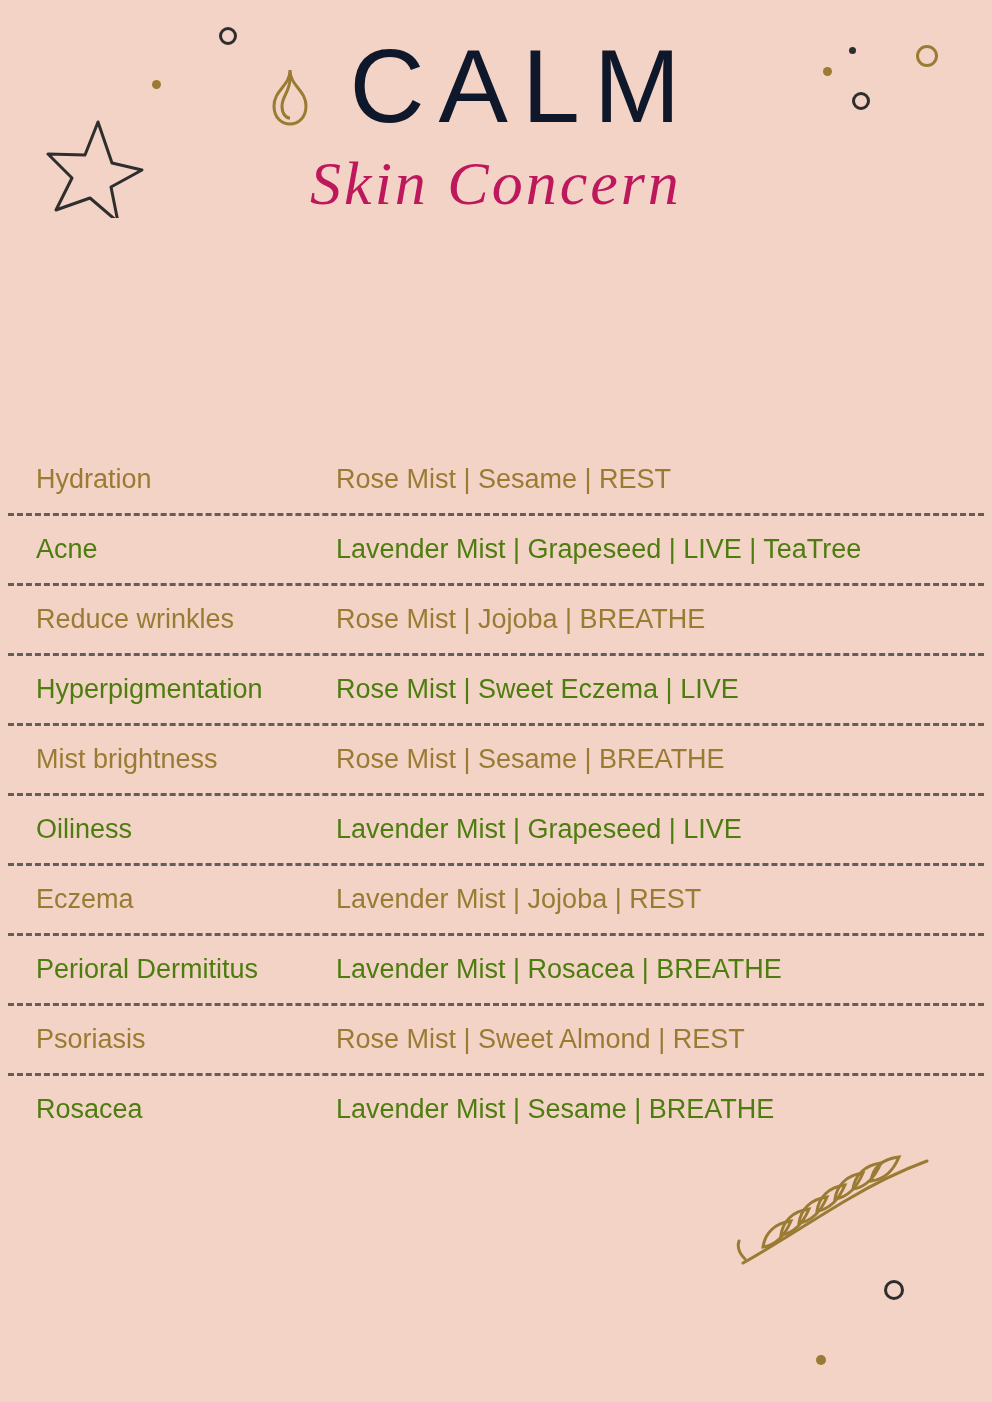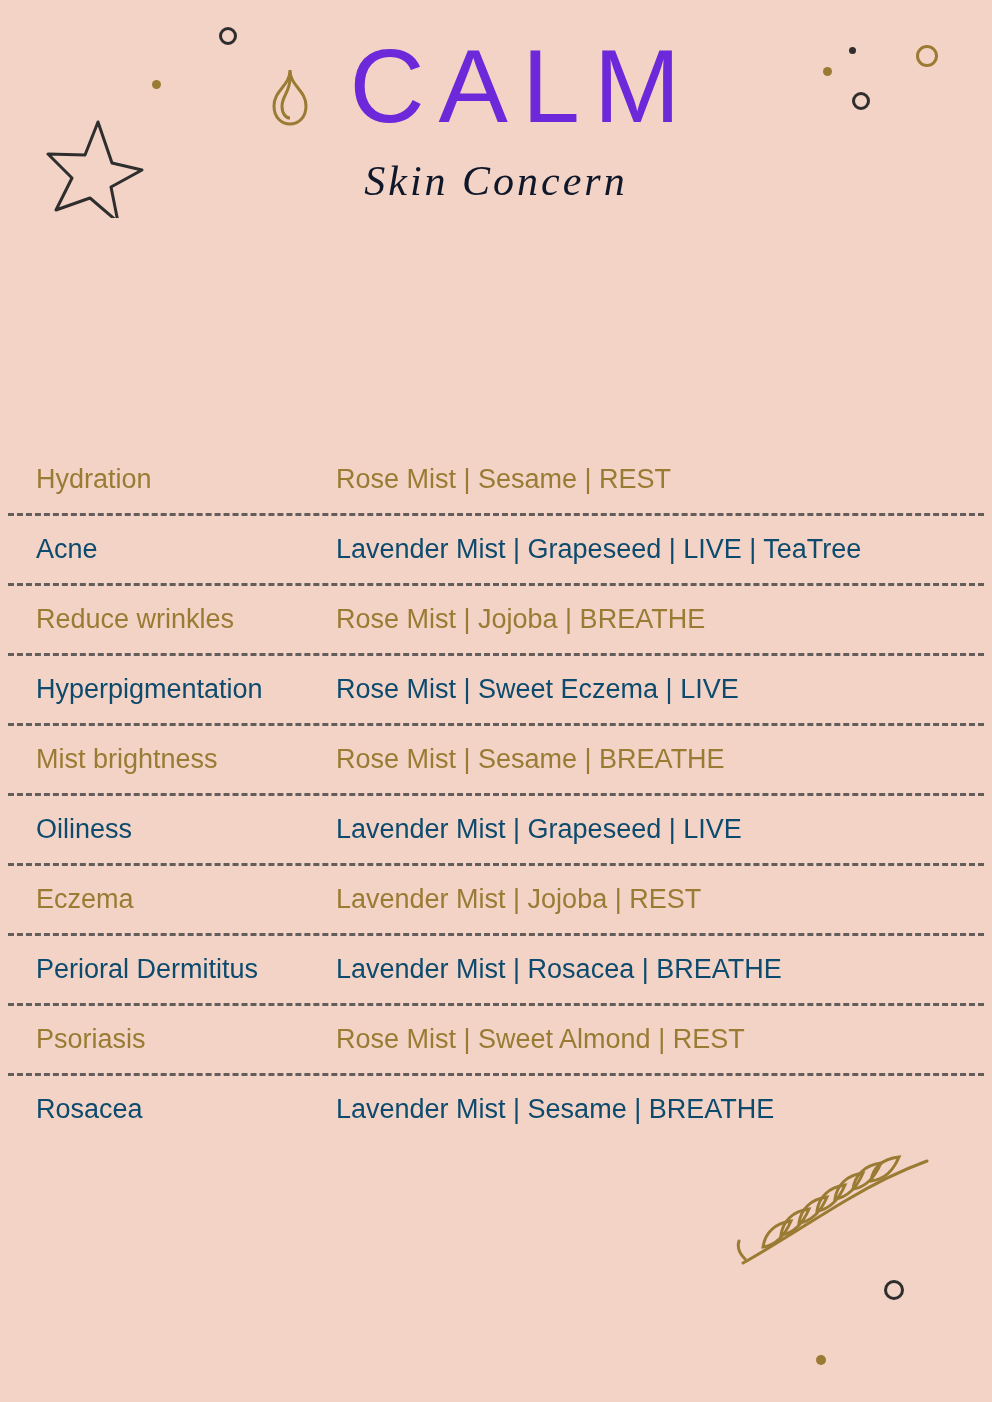--- a/index.html
+++ b/index.html
@@ -24,33 +24,33 @@
     position: absolute;
     top: 34px;
     left: 0;
     width: 100%;
     text-align: center;
   }
   .title {
     font-family: "Liberation Sans", sans-serif;
     font-size: 104px;
     letter-spacing: 14px;
-    color: #6d28d9;
+    color: #0f172a;
     font-weight: 300;
     line-height: 1;
     padding-left: 30px;
     margin-left: 22px;
   }
   .subtitle {
     font-family: "Liberation Serif", serif;
     font-style: italic;
-    font-size: 42px;
-    color: #0f172a;
+    font-size: 62px;
+    color: #be185d;
     letter-spacing: 3px;
-    margin-top: 21px;
+    margin-top: 13px;
     line-height: 1.05;
   }
   .drop {
     position: absolute;
     left: 268px;
     top: 68px;
     width: 44px;
     height: 58px;
   }
 
@@ -81,21 +81,21 @@
     flex: 0 0 300px;
     font-size: 27px;
     white-space: nowrap;
   }
   .row .recipe {
     flex: 1;
     font-size: 27px;
     white-space: nowrap;
   }
   .row.gold .concern, .row.gold .recipe { color: #9a7b33; }
-  .row.dark .concern, .row.dark .recipe { color: #0c4a6e; }
+  .row.dark .concern, .row.dark .recipe { color: #4d7c0f; }
 
   .divider {
     height: 0;
     border-top: 3px dashed #4a4a4a;
     margin: 0 8px;
     opacity: .85;
   }
 
   
   .branch {

